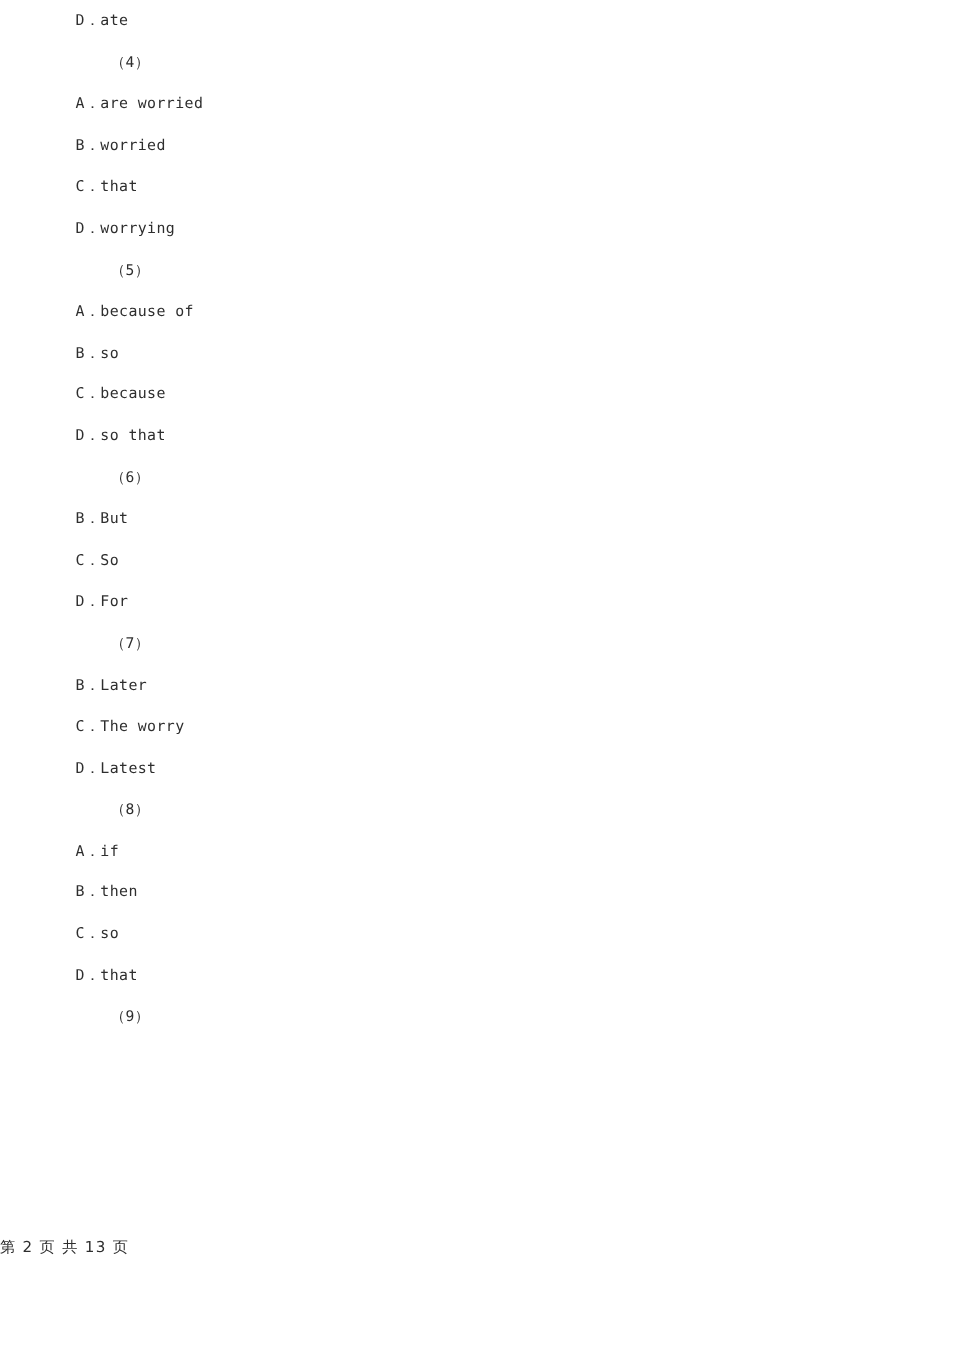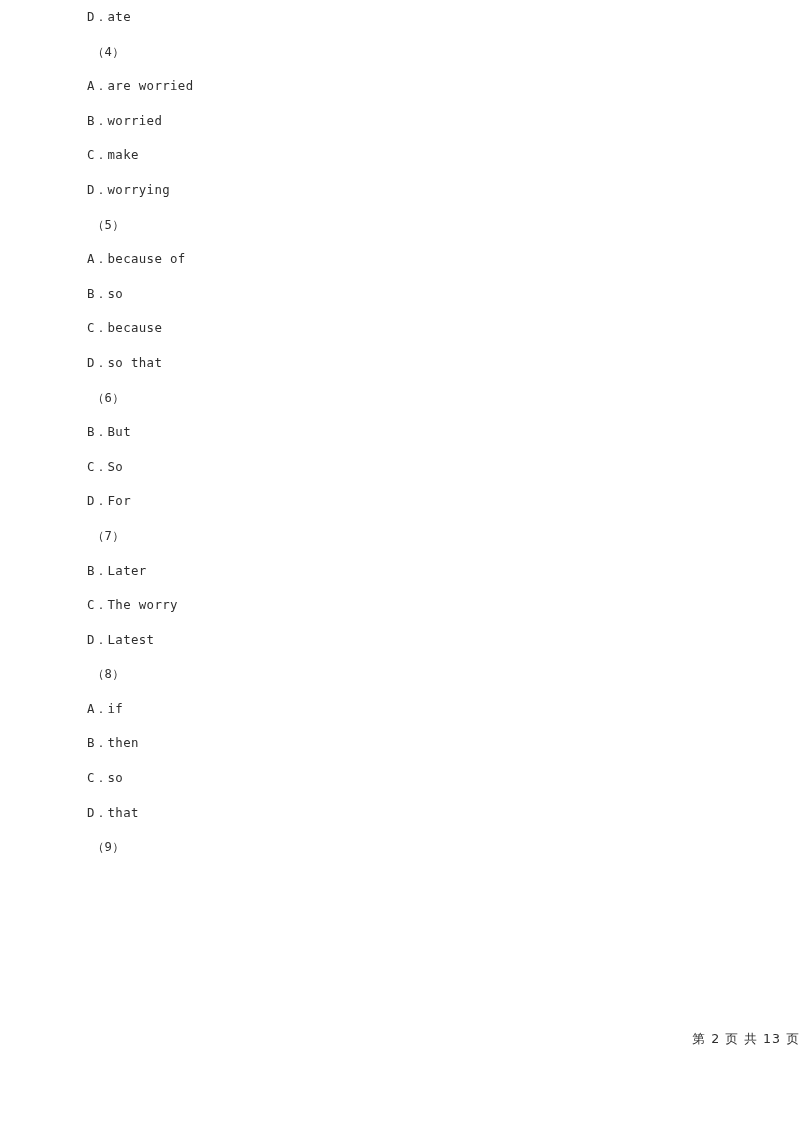--- a/index.html
+++ b/index.html
@@ -30,56 +30,56 @@
   .line {
     height: 34.6px;
     line-height: 34.6px;
     font-size: 12.4px;
     color: #2e2e2e;
     letter-spacing: 0.35px;
     white-space: pre;
   }
 
   .line.option {
-    padding-left: 87px;
+    padding-left: 63px;
   }
 
   .line.qnum {
     padding-left: 92px;
     font-size: 12.2px;
   }
 
   .line.first {
     height: 34.6px;
   }
 
   #footer {
     position: absolute;
     left: 0;
     top: 1031px;
     width: 800px;
-    text-align: right;
+    text-align: left;
     font-size: 12.6px;
     color: #2e2e2e;
     letter-spacing: 1.1px;
     font-family: "DejaVu Sans", "Liberation Sans", sans-serif;
     white-space: pre;
   }
 </style>
 </head>
 <body>
 
 <div id="page">
 
   <div id="content">
       <div class="line option first">D．ate</div>
       <div class="line qnum">（4）</div>
       <div class="line option">A．are worried</div>
       <div class="line option">B．worried</div>
-      <div class="line option">C．make</div>
+      <div class="line option">C．that</div>
       <div class="line option">D．worrying</div>
       <div class="line qnum">（5）</div>
       <div class="line option">A．because of</div>
       <div class="line option">B．so</div>
       <div class="line option">C．because</div>
       <div class="line option">D．so that</div>
       <div class="line qnum">（6）</div>
       <div class="line option">B．But</div>
       <div class="line option">C．So</div>
       <div class="line option">D．For</div>

